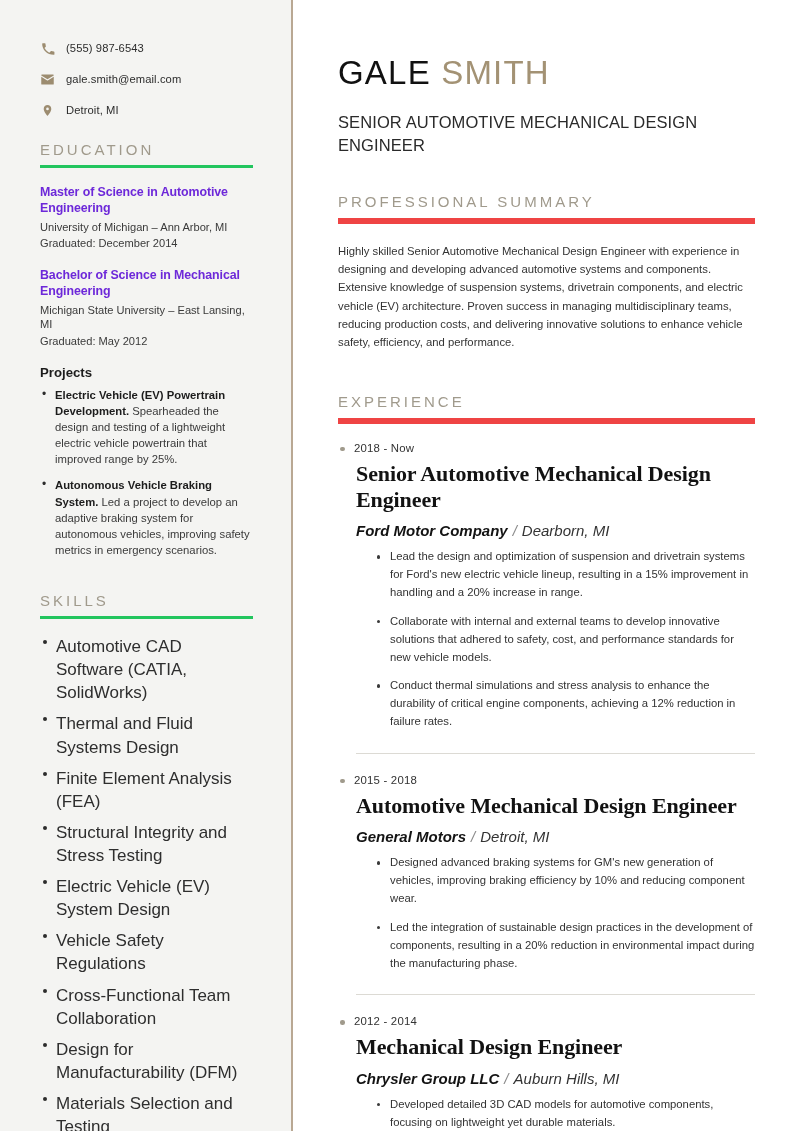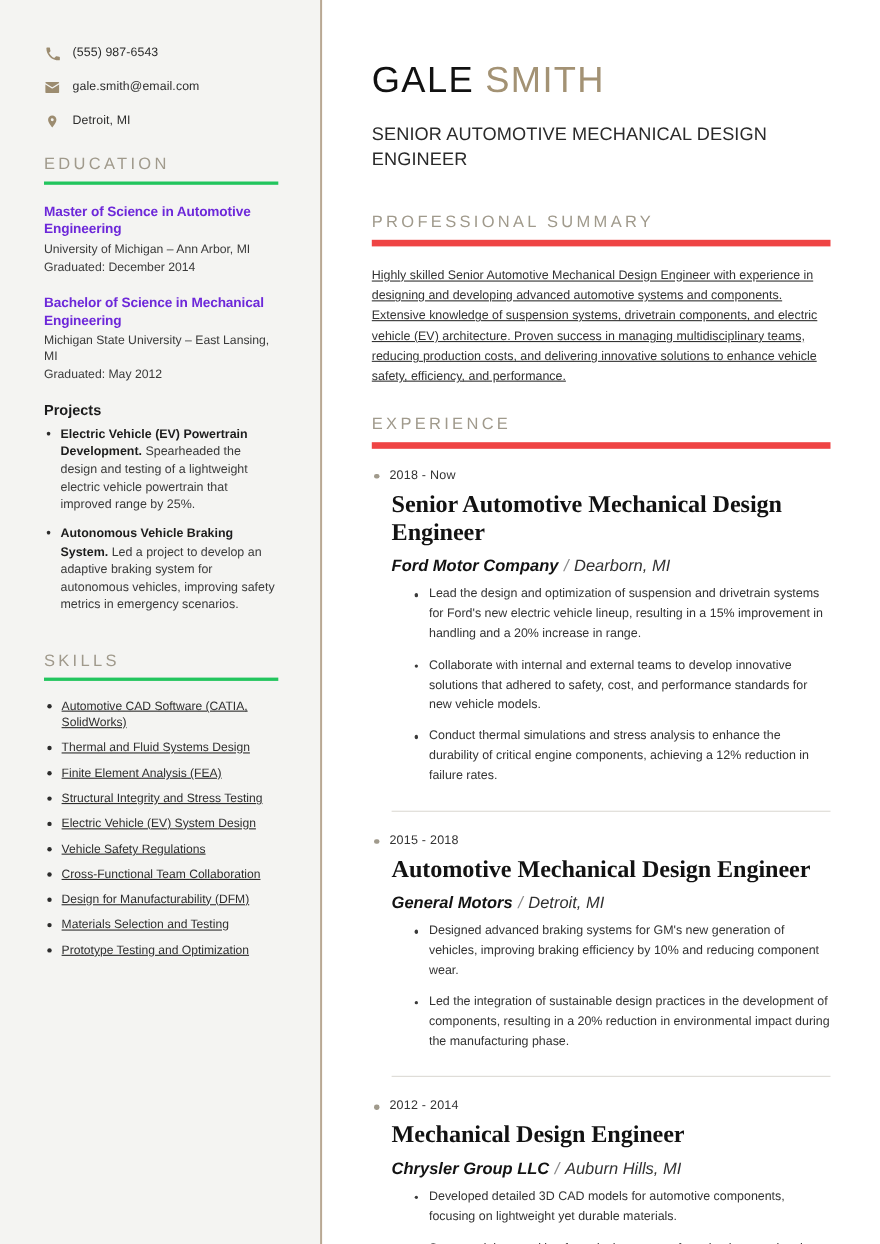--- a/index.html
+++ b/index.html
@@ -121,25 +121,24 @@
   }
 
   .skills-list {
     list-style: none;
     padding-left: 0;
     margin: 0;
   }
   .skills-list li {
     position: relative;
     padding-left: 16px;
-    font-size: 11px;
+    font-size: 17px;
     color: #2e2e2e;
     line-height: 1.36;
     margin-bottom: 8px;
-    text-decoration: underline;
   }
   .skills-list li::before {
     content: "";
     position: absolute;
     left: 3px;
     top: 5px;
     width: 4px;
     height: 4px;
     border-radius: 50%;
     background: #2c2c2c;
@@ -180,22 +179,21 @@
     font-weight: 400;
     padding-bottom: 8px;
     border-bottom: 6px solid #ef4444;
     margin-bottom: 18px;
   }
 
   .summary-text {
     font-size: 11.3px;
     color: #333333;
     line-height: 1.62;
-    margin-bottom: 25px;
-    text-decoration: underline;
+    margin-bottom: 41px;
   }
 
   .exp-entry { margin-bottom: 0; }
   .exp-divider {
     border: none;
     border-top: 1px solid #dcdad4;
     margin: 22px 0 20px 18px;
   }
 
   .exp-date {

